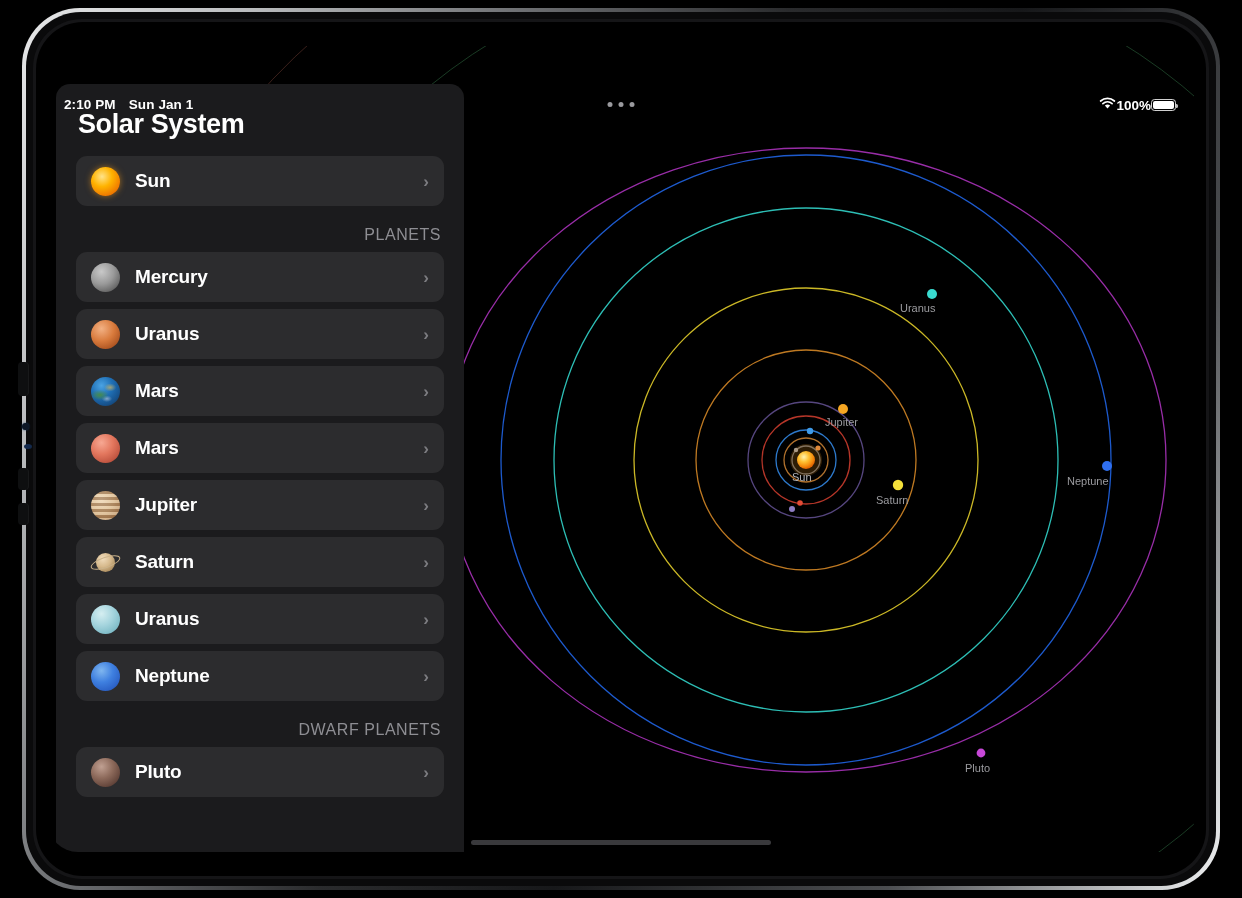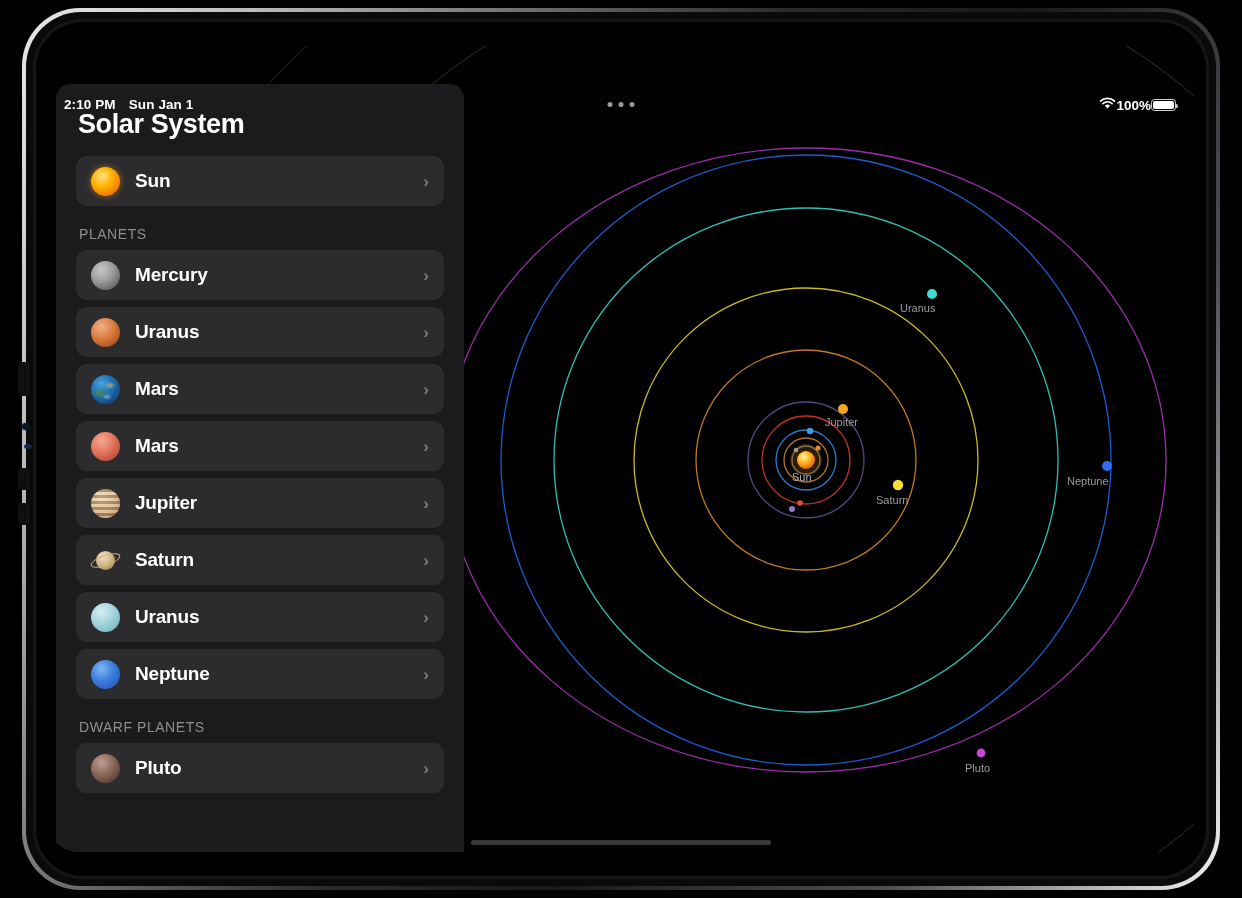--- a/index.html
+++ b/index.html
@@ -180,24 +180,25 @@
   }
   #sidebar-title {
     color: #ffffff;
     font-size: 27px;
     font-weight: bold;
     letter-spacing: -0.4px;
     padding: 25px 2px 16px 2px;
   }
   .section-header {
     color: #8e8e93;
-    font-size: 14px;
+    font-size: 16px;
     letter-spacing: 0.55px;
     padding: 13px 3px 8px 3px;
     text-transform: uppercase;
+    text-align: right;
   }
   .row {
     display: flex;
     align-items: center;
     height: 50px;
     background: #2c2c2e;
     border-radius: 11px;
     margin-bottom: 7px;
     padding: 0 14px 0 15px;
     cursor: pointer;

